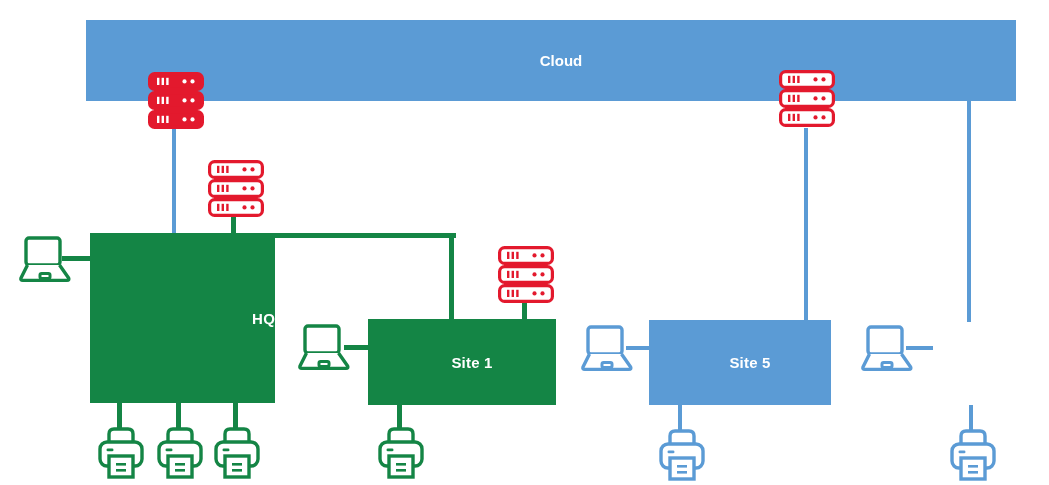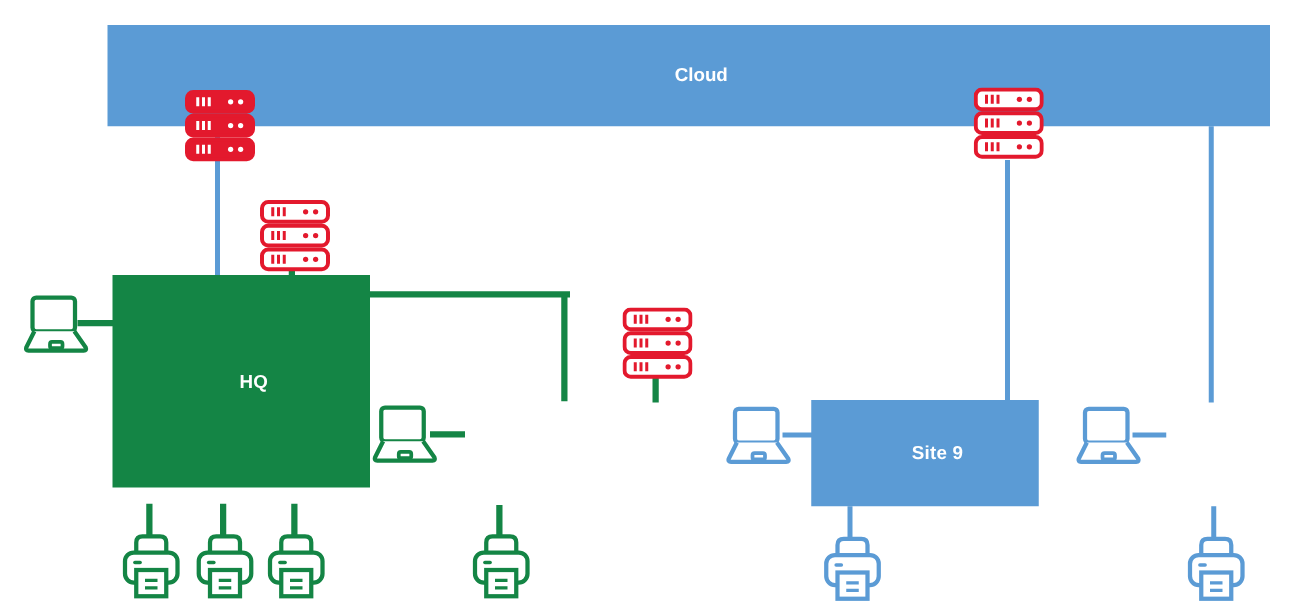--- a/index.html
+++ b/index.html
@@ -29,25 +29,28 @@
     <div class="link" style="background: rgb(91, 155, 213); left: 906px; top: 346px; width: 27px; height: 4px;"></div>
     <div class="link" style="background: rgb(20, 133, 69); left: 116.5px; top: 403px; width: 5px; height: 26px;"></div>
     <div class="link" style="background: rgb(20, 133, 69); left: 175.5px; top: 403px; width: 5px; height: 26px;"></div>
     <div class="link" style="background: rgb(20, 133, 69); left: 232.5px; top: 403px; width: 5px; height: 26px;"></div>
     <div class="link" style="background: rgb(20, 133, 69); left: 396.5px; top: 404px; width: 5px; height: 26px;"></div>
     <div class="link" style="background: rgb(91, 155, 213); left: 678px; top: 405px; width: 4px; height: 26px;"></div>
     <div class="link" style="background: rgb(91, 155, 213); left: 969px; top: 405px; width: 4px; height: 26px;"></div>
     <div class="node" style="left: 86px; top: 20px; width: 930px; height: 81px; background: rgb(91, 155, 213);">
       <span class="cloud-label">Cloud</span>
     </div>
-    <div class="node" style="left: 90px; top: 220px; width: 206px; height: 170px; background: rgb(20, 133, 69);">
+    <div class="node" style="left: 90px; top: 233px; width: 185px; height: 170px; background: rgb(20, 133, 69); justify-content: flex-end;">
       <span class="node-label">HQ</span>
     </div>
+    <div class="node" style="left: 368px; top: 319px; width: 188px; height: 86px; background: rgb(20, 133, 69);">
+      <span class="node-label">Site 1</span>
+    </div>
     <div class="node" style="left: 649px; top: 320px; width: 182px; height: 85px; background: rgb(91, 155, 213);">
-      <span class="node-label">Site 9</span>
+      <span class="node-label">Site 5</span>
     </div>
     <div class="icon" style="left: 148px; top: 72px;">
       <svg width="56" height="58" viewBox="0 0 56 58">
         <rect x="1.6" y="1.6" width="52.8" height="15.8" rx="5" ry="5" fill="#e3192d" stroke="#e3192d" stroke-width="3.2"></rect>
         <rect x="9" y="5.8" width="2.4" height="7.2" fill="#ffffff"></rect>
         <rect x="13.6" y="5.8" width="2.4" height="7.2" fill="#ffffff"></rect>
         <rect x="18.2" y="5.8" width="2.4" height="7.2" fill="#ffffff"></rect>
         <circle cx="36.5" cy="9.4" r="2.1" fill="#ffffff"></circle>
         <circle cx="44.5" cy="9.4" r="2.1" fill="#ffffff"></circle>
         <rect x="1.6" y="20.6" width="52.8" height="15.8" rx="5" ry="5" fill="#e3192d" stroke="#e3192d" stroke-width="3.2"></rect>

